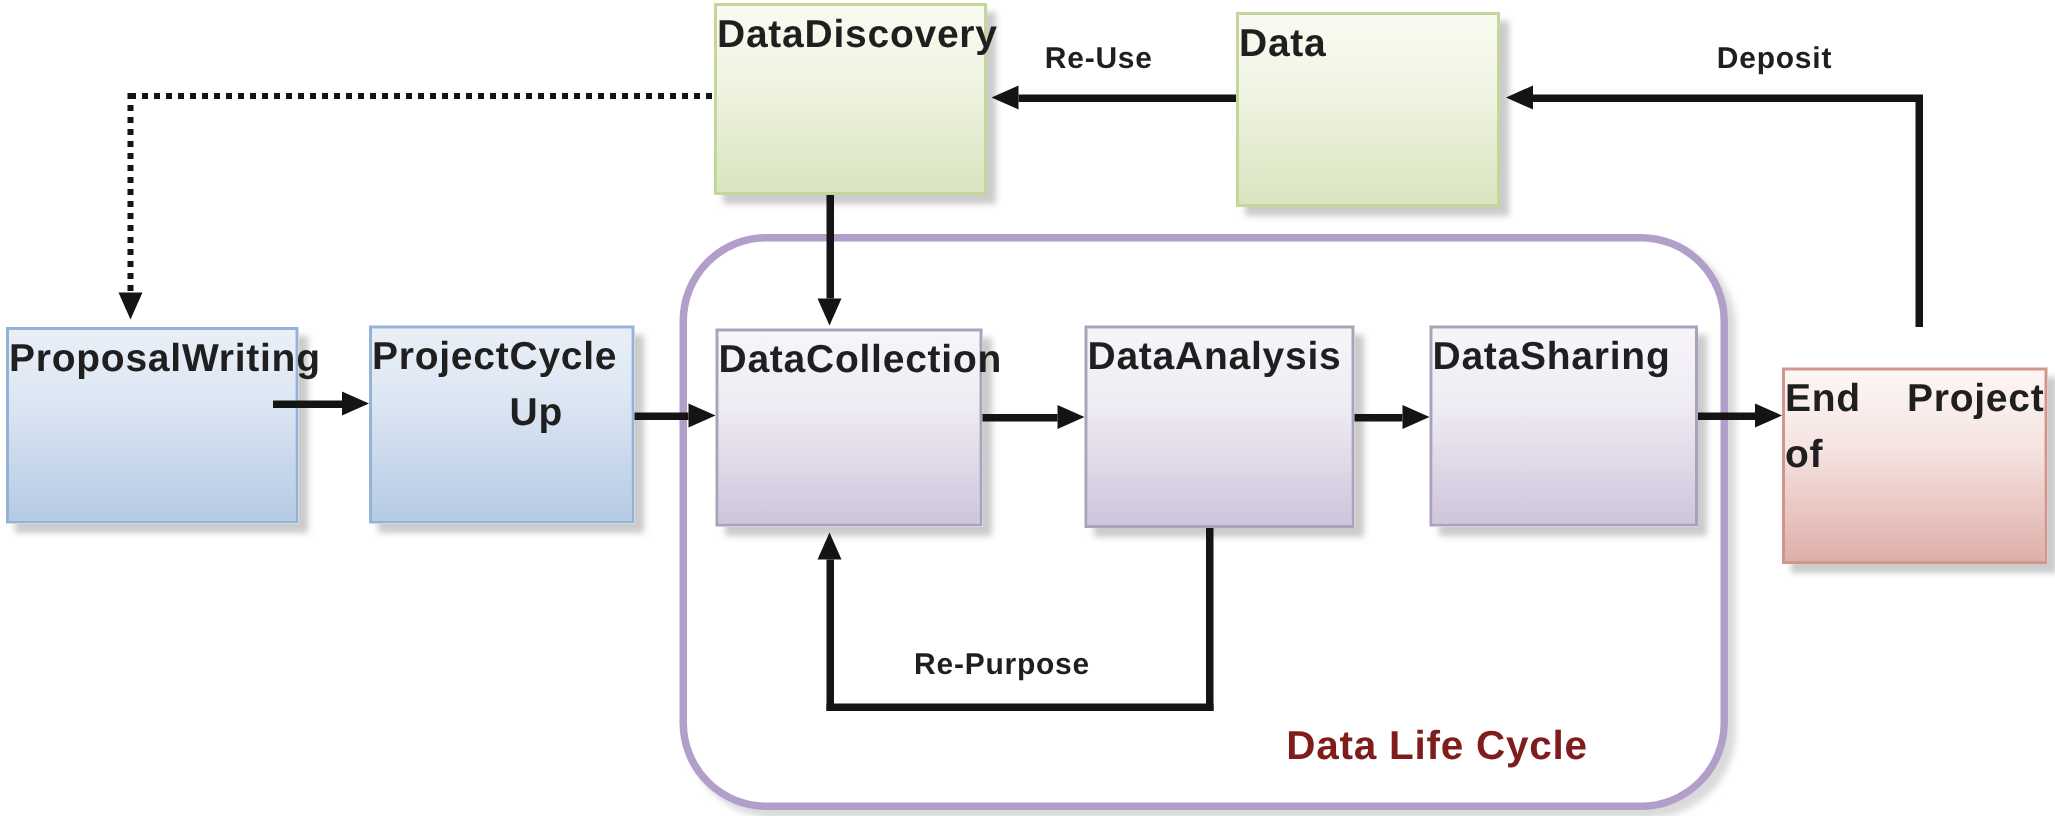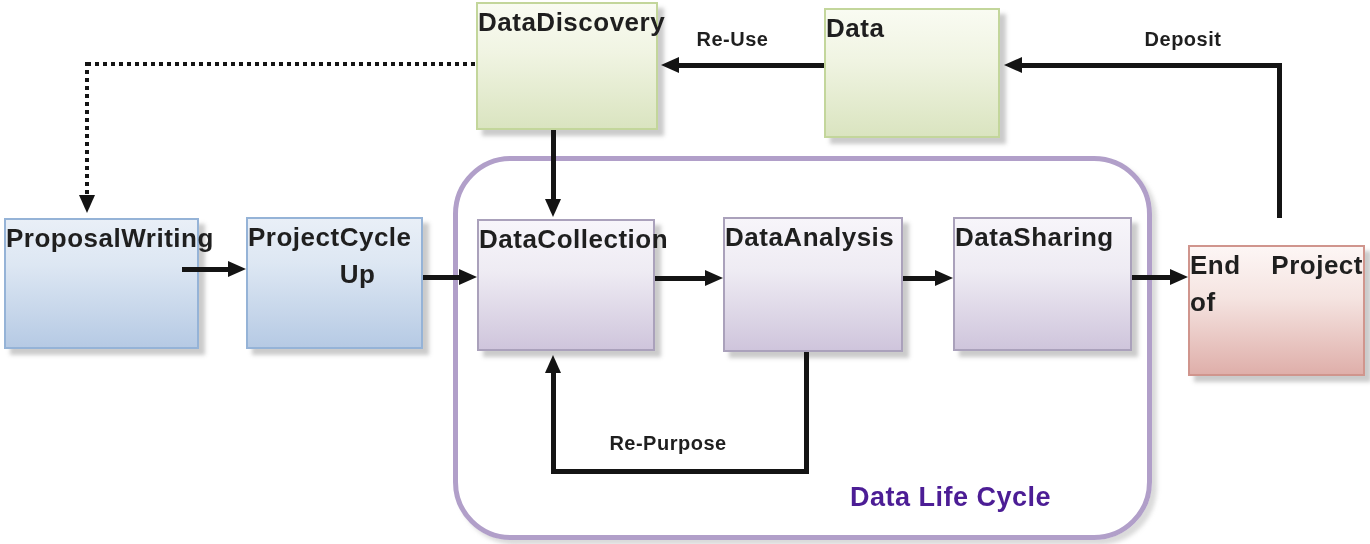--- a/index.html
+++ b/index.html
@@ -68,21 +68,21 @@
   
   .edge-label{
     position:absolute;
     font-size:20px;font-weight:600;letter-spacing:0.5px;
     text-align:center;color:#1f1f1f;
   }
   .cycle-label{
     position:absolute;
     left:850px;top:482px;width:216px;
     font-size:27px;font-weight:600;letter-spacing:0.5px;
-    text-align:left;color:#4c1d95;
+    text-align:center;color:#7f1d1d;
   }
 </style>
 </head>
 <body>
 
 <div id="canvas">
 
   <div class="cycle"></div>
   <div class="cycle-label">Data Life Cycle</div>
 

